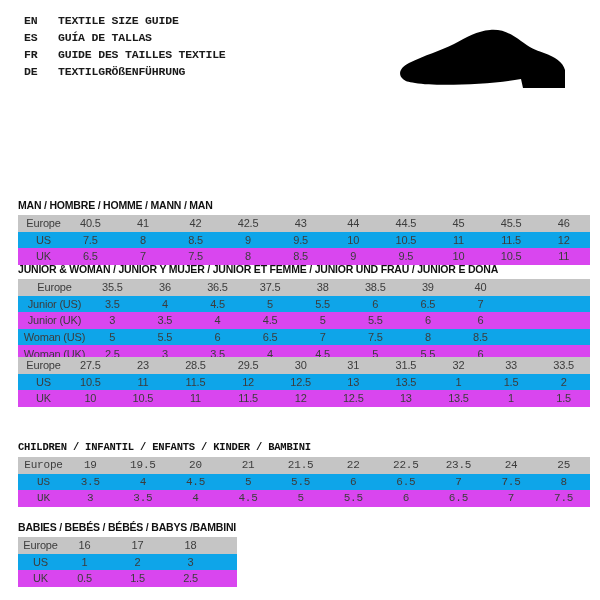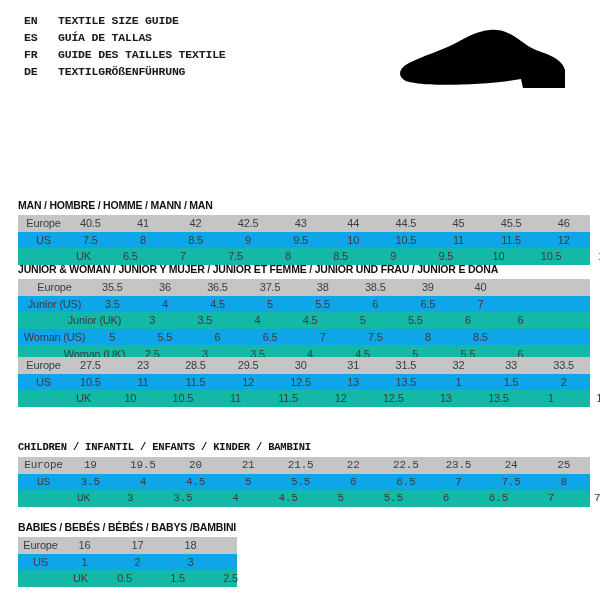--- a/index.html
+++ b/index.html
@@ -34,21 +34,21 @@
 
   .section-title{
     font-weight:700;font-size:10.5px;letter-spacing:-0.2px;
     line-height:13px;margin:0 0 3px 0;white-space:nowrap;color:#111;
   }
   .size-table{display:flex;flex-direction:column;width:572px;}
   .section-babies .size-table{width:219px;}
 
   .t-row{display:flex;height:16.6px;align-items:center;background:#0ea5e9;}
   .t-row.head{background:#c5c5c5;}
-  .t-row.alt{background:#14b8a6;padding-left:40px;}
+  .t-row.alt{background:#d946ef;}
 
   .t-label{
     width:46px;flex:0 0 auto;box-sizing:border-box;
     padding-left:5px;font-size:11px;color:#3c3c3c;white-space:nowrap;
     letter-spacing:-0.2px;
     text-align:center;
   }
   .section-junior .t-label{width:68px;}
   .section-babies .t-label{width:40px;}
 

